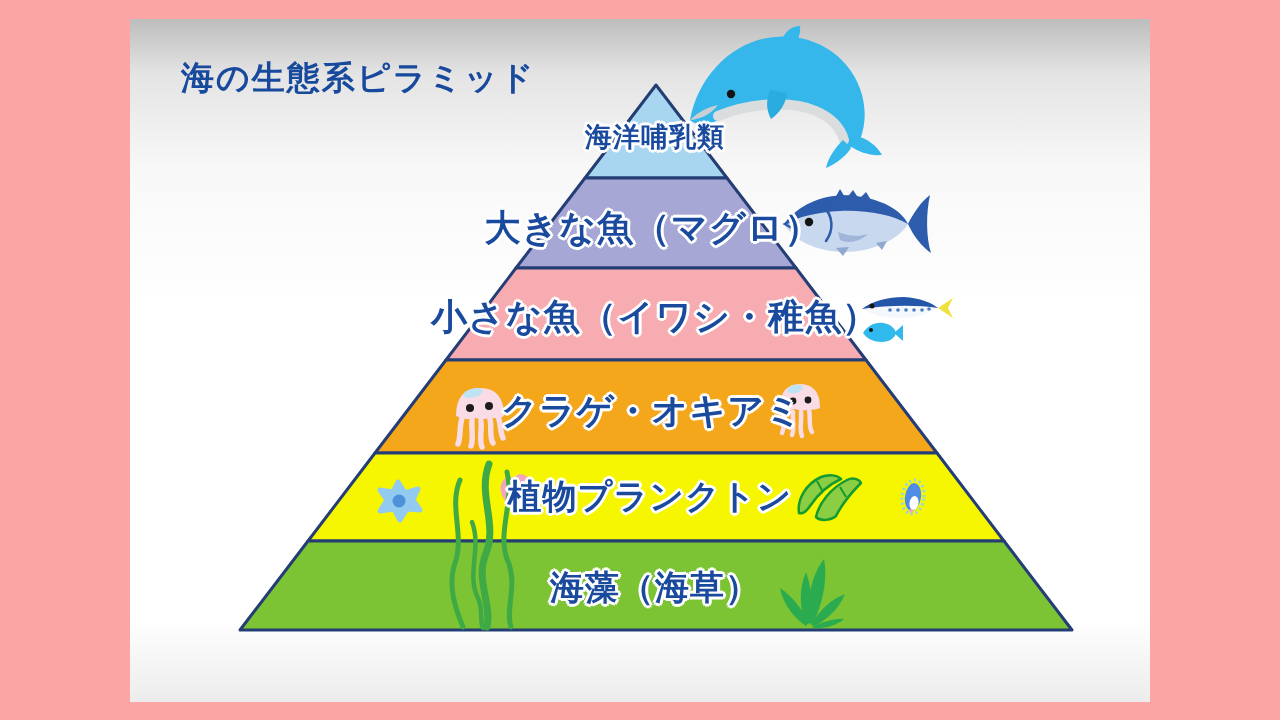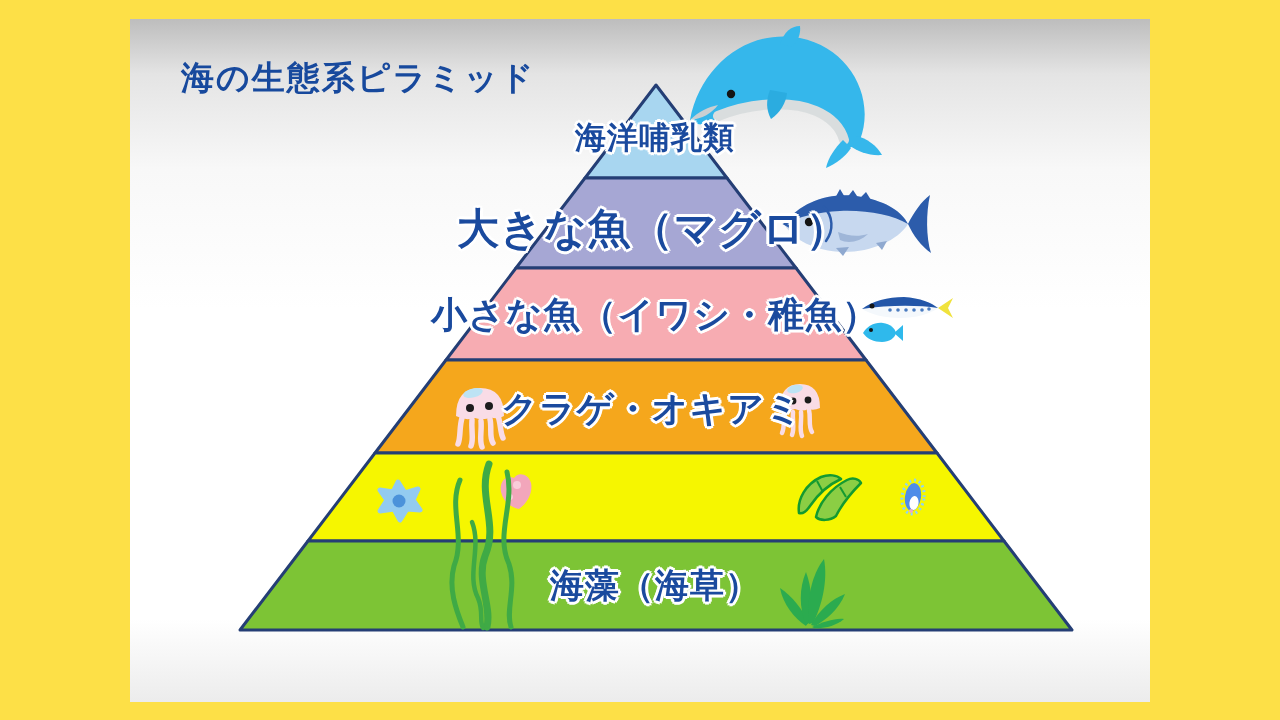--- a/index.html
+++ b/index.html
@@ -1,28 +1,28 @@
 <!DOCTYPE html>
 <html><head>
 <meta charset="utf-8">
 <style>
   html,body{margin:0;padding:0;background:#000;}
-  .stage{position:relative;width:1280px;height:720px;background:#fde047;overflow:hidden;
-         font-family:Liberation Mono, monospace;}
+  .stage{position:relative;width:1280px;height:720px;background:#fca5a5;overflow:hidden;
+         font-family:Liberation Serif, serif;}
   .canvas{position:absolute;left:130px;top:19px;width:1020px;height:683px;
           background:linear-gradient(to bottom,#bdbdbd 0px,#e4e4e4 55px,#f8f8f8 150px,#ffffff 290px,#ffffff 600px,#ececec 683px);}
   svg.art{position:absolute;left:0;top:0;width:1280px;height:720px;}
   .title{position:absolute;left:181px;top:56px;font-size:33px;font-weight:bold;
          color:#17499D;letter-spacing:2px;white-space:nowrap;}
   .lbl{position:absolute;transform:translateX(-50%);white-space:nowrap;font-weight:bold;
        color:#1A4A9E;line-height:1.2;letter-spacing:1px;
        text-shadow:3px 0 0 #fff,-3px 0 0 #fff,0 3px 0 #fff,0 -3px 0 #fff,
                    2px 2px 0 #fff,-2px 2px 0 #fff,2px -2px 0 #fff,-2px -2px 0 #fff;}
-  .lbl1{left:655px;top:121px;font-size:31px;}
-  .lbl2{left:653px;top:207px;font-size:42px;text-align:right;}
+  .lbl1{left:655px;top:121px;font-size:27px;}
+  .lbl2{left:653px;top:207px;font-size:36px;text-align:right;}
   .lbl3{left:655px;top:296px;font-size:36px;text-align:center;}
   .lbl4{left:652px;top:390px;font-size:36px;}
   .lbl5{left:650px;top:477px;font-size:34px;}
   .lbl6{left:655px;top:568px;font-size:34px;}
 </style>
 </head>
 <body>
 
 <div class="stage">
   <div class="canvas"></div>
@@ -162,14 +162,15 @@
       <path d="M812,627 C823,622 835,618 844,619 C836,626 823,629 814,628 Z"></path>
     </g>
   </svg>
 
   <div class="title">海の生態系ピラミッド</div>
 
   <div class="lbl lbl1">海洋哺乳類</div>
   <div class="lbl lbl2">大きな魚（マグロ）</div>
   <div class="lbl lbl3">小さな魚（イワシ・稚魚）</div>
   <div class="lbl lbl4">クラゲ・オキアミ</div>
+  <div class="lbl lbl5">植物プランクトン</div>
   <div class="lbl lbl6">海藻（海草）</div>
 </div>
 
 </body></html>

